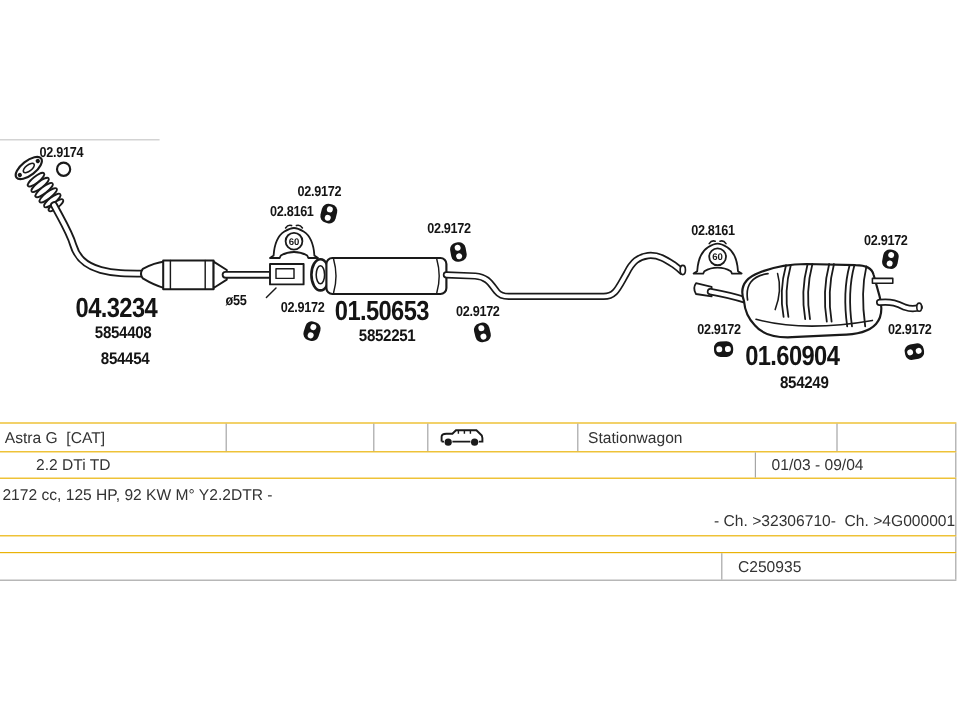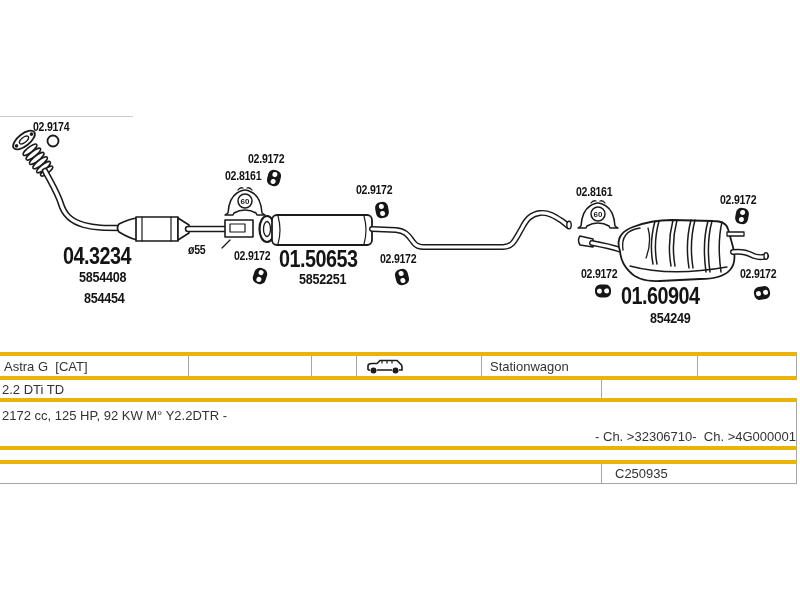--- a/index.html
+++ b/index.html
@@ -13,21 +13,21 @@
     transform-origin:left top;line-height:1;
   }
   .lbl.sm{font-size:12px;transform:scaleX(.88);letter-spacing:-.3px;}
   .lbl.mid{font-size:14px;transform:scaleX(.9);letter-spacing:-.3px;}
   .lbl.big{font-size:23px;transform:scaleX(.86);letter-spacing:-.6px;}
   .topline{position:absolute;left:0;top:116px;width:133px;height:1px;background:#c9c9c9;}
   .tbl{
     position:absolute;left:0;top:352px;width:797px;
     font-size:13px;color:#333;box-sizing:border-box;
   }
-  .row{display:flex;border-top:4px solid #eab308;box-sizing:border-box;}
+  .row{display:flex;border-top:1px solid #eab308;box-sizing:border-box;}
   .row.last{border-bottom:1px solid #a6a6a6;}
   .cell{
     border-right:1px solid #a6a6a6;box-sizing:border-box;
     display:flex;align-items:center;padding-left:4px;overflow:hidden;
   }
   .cell span{white-space:pre;}
   .cell.grow{flex:1;}
   .speccell{display:block;padding-top:3px;line-height:21px;}
   svg text{font-family:"Liberation Sans", sans-serif;}
 </style>
@@ -205,23 +205,26 @@
         <circle cx="7.5" cy="12.5" r="3" fill="#1a1a1a"></circle>
         <circle cx="29.5" cy="12.5" r="3" fill="#1a1a1a"></circle>
       </svg>
     </div>
     <div class="cell" style="width:216px;padding-left:8px;text-align:center;">
       <span>Stationwagon</span>
     </div>
     <div class="cell grow"></div>
   </div>
 
-  <div class="row" style="height:22px;">
+  <div class="row" style="height:22px;padding-left:28px;">
     <div class="cell" style="width:602px;padding-left:2px;">
       <span>2.2 DTi TD</span>
+    </div>
+    <div class="cell grow" style="padding-left:13px;">
+      <span>01/03 - 09/04</span>
     </div>
   </div>
 
   <div class="row" style="height:48px;">
     <div class="cell grow speccell" style="padding-left:2px;">
       <span style="display:block;">2172 cc, 125 HP, 92 KW M° Y2.2DTR -</span>
       <span style="display:block;text-align:right;">- Ch. &gt;32306710-  Ch. &gt;4G000001</span>
     </div>
   </div>
 

